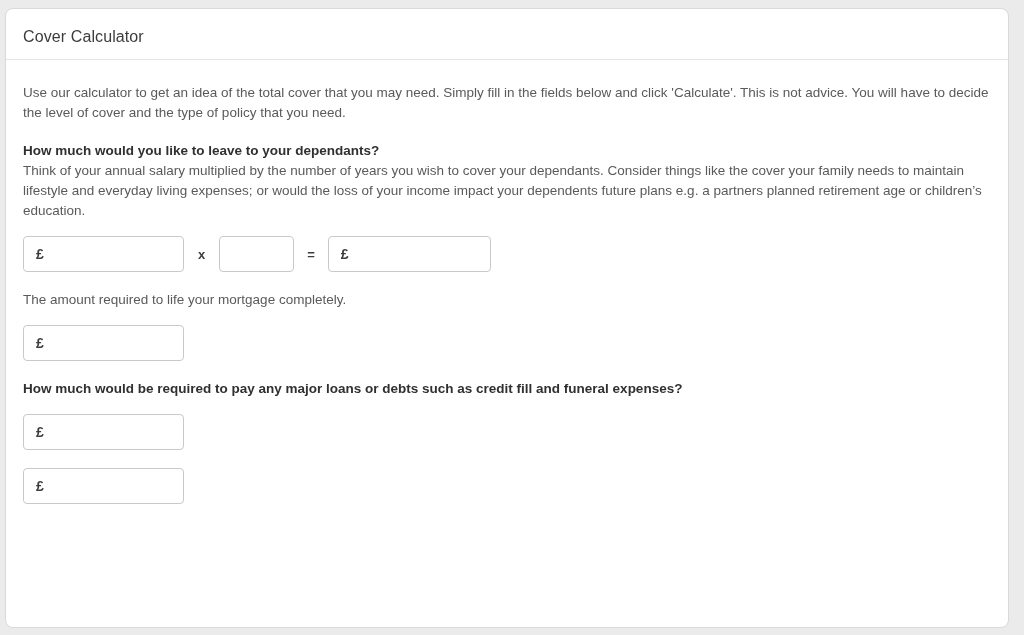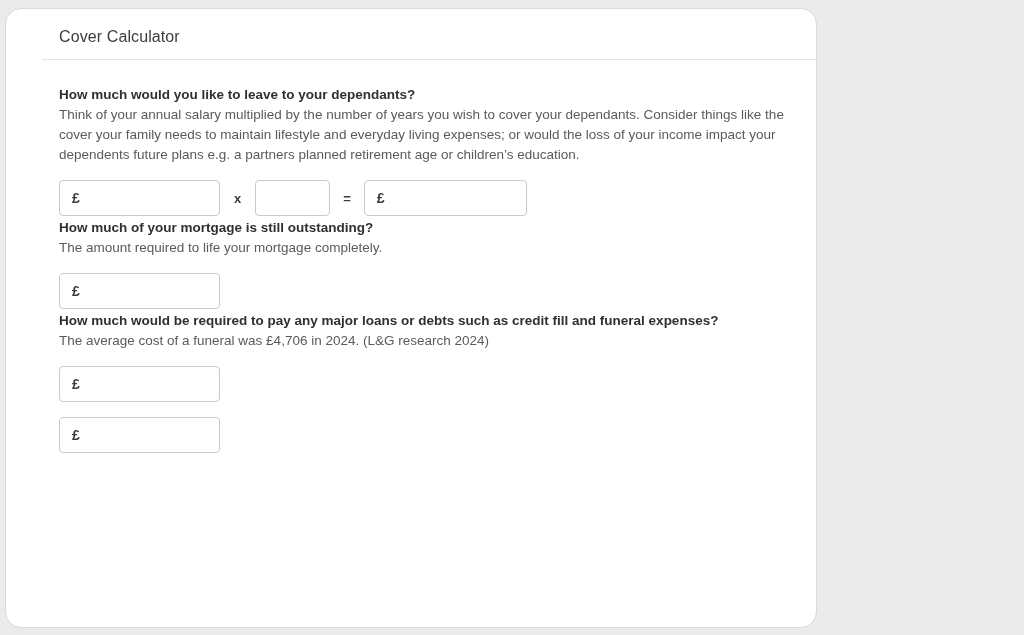--- a/index.html
+++ b/index.html
@@ -5,47 +5,46 @@
   * { margin: 0; padding: 0; box-sizing: border-box; }
   html, body {
     width: 1024px; height: 635px;
     background: #ebebeb;
     font-family: "Liberation Sans", sans-serif;
     overflow: hidden;
   }
   .card {
     position: absolute;
     left: 5px; top: 8px;
-    width: 812px; height: 620px;
+    width: 1004px; height: 620px;
     background: #ffffff;
     border: 1px solid #d9d9d9;
-    border-radius: 16px;
+    border-radius: 8px;
     overflow: hidden;
-    padding-left: 36px;
   }
   .card-header {
     padding: 19px 17px 13px 17px;
     border-bottom: 1px solid #e5e5e5;
   }
   .card-title {
     font-size: 16px;
     color: #3c3c3c;
     font-weight: 400;
     letter-spacing: 0.1px;
   }
   .card-body {
     padding: 23px 17px 0 17px;
   }
   .intro {
     font-size: 13.5px;
     line-height: 20px;
     color: #5a5a5a;
     max-width: 975px;
   }
-  .question-block { margin-top: 2px; }
+  .question-block { margin-top: 18px; }
   .q-heading {
     font-size: 13.5px;
     line-height: 20px;
     font-weight: 700;
     color: #303030;
   }
   .q-desc {
     font-size: 13.5px;
     line-height: 20px;
     color: #5a5a5a;
@@ -88,44 +87,43 @@
 <body>
 
 <div class="card">
 
   <div class="card-header">
     <div class="card-title">Cover Calculator</div>
   </div>
 
   <div class="card-body">
 
+    <p class="intro">Use our calculator to get an idea of the total cover that you may need. Simply fill in the fields below and click 'Calculate'. This is not advice. You will have to decide the level of cover and the type of policy that you need.</p>
 
     <div class="question-block">
       <div class="q-heading">How much would you like to leave to your dependants?</div>
       <div class="q-desc">Think of your annual salary multiplied by the number of years you wish to cover your dependants. Consider things like the cover your family needs to maintain lifestyle and everyday living expenses; or would the loss of your income impact your dependents future plans e.g. a partners planned retirement age or children’s education.</div>
       <div class="field-row">
         <input type="text" class="money-input w-main" placeholder="£" style="">
         <span class="op">x</span>
         <input type="text" class="money-input w-small" style="">
         <span class="op eq">=</span>
         <input type="text" class="money-input w-result" placeholder="£" style="">
       </div>
     </div>
 
     <div class="question-block">
-      <div class="q-heading">How much of your mortgage is still outstanding?</div>
       <div class="q-desc">The amount required to life your mortgage completely.</div>
       <div class="field-row">
         <input type="text" class="money-input w-main" placeholder="£" style="">
       </div>
     </div>
 
     <div class="question-block">
       <div class="q-heading">How much would be required to pay any major loans or debts such as credit fill and funeral expenses?</div>
-      <div class="q-desc">The average cost of a funeral was £4,706 in 2024. (L&amp;G research 2024)</div>
       <div class="field-row">
         <input type="text" class="money-input w-main" placeholder="£" style="">
       </div>
     </div>
 
     <div class="question-block">
       <div class="field-row">
         <input type="text" class="money-input w-main" placeholder="£" style="">
       </div>
     </div>

